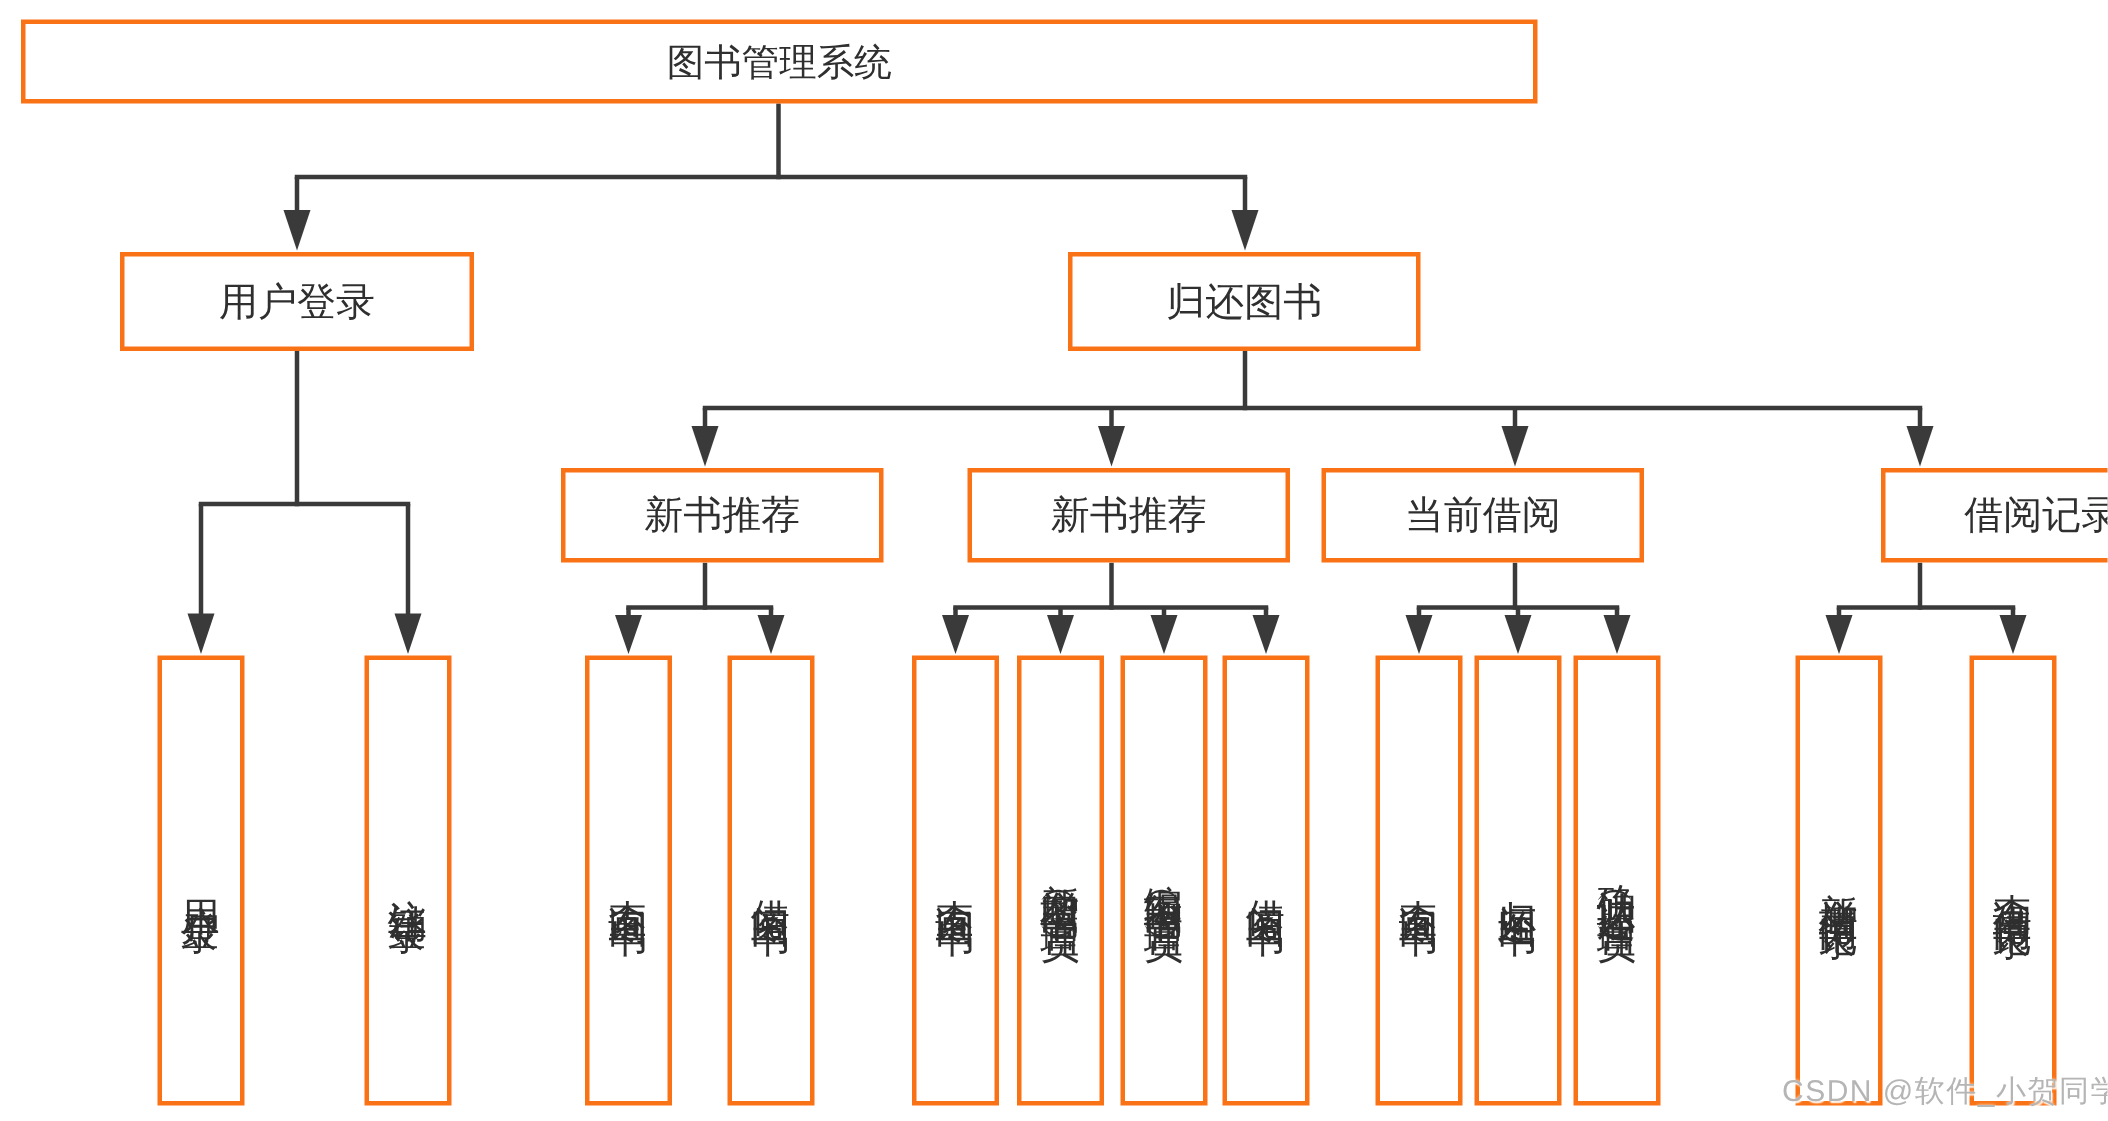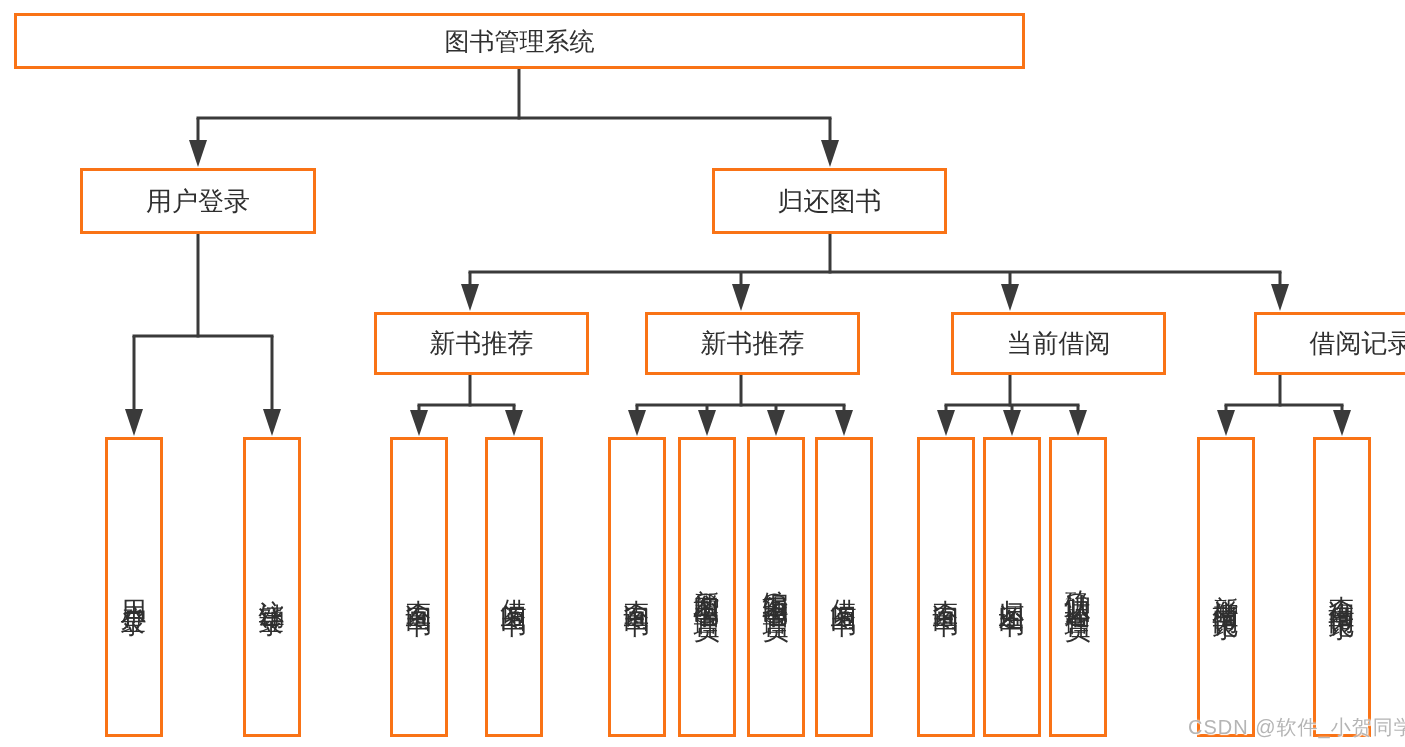--- a/index.html
+++ b/index.html
@@ -148,21 +148,21 @@
   <div class="box l2 mgmt">
     <span>归还图书</span>
   </div>
 
   <div class="box l3" style="left:362px">
     <span>新书推荐</span>
   </div>
   <div class="box l3" style="left:633px">
     <span>新书推荐</span>
   </div>
-  <div class="box l3" style="left:939px">
+  <div class="box l3" style="left:869px">
     <span>当前借阅</span>
   </div>
   <div class="box l3" style="left:1242px">
     <span>借阅记录</span>
   </div>
 
   <div class="box leaf" style="left:105px">
     <span>用户登录</span>
   </div>
   <div class="box leaf" style="left:243px">

